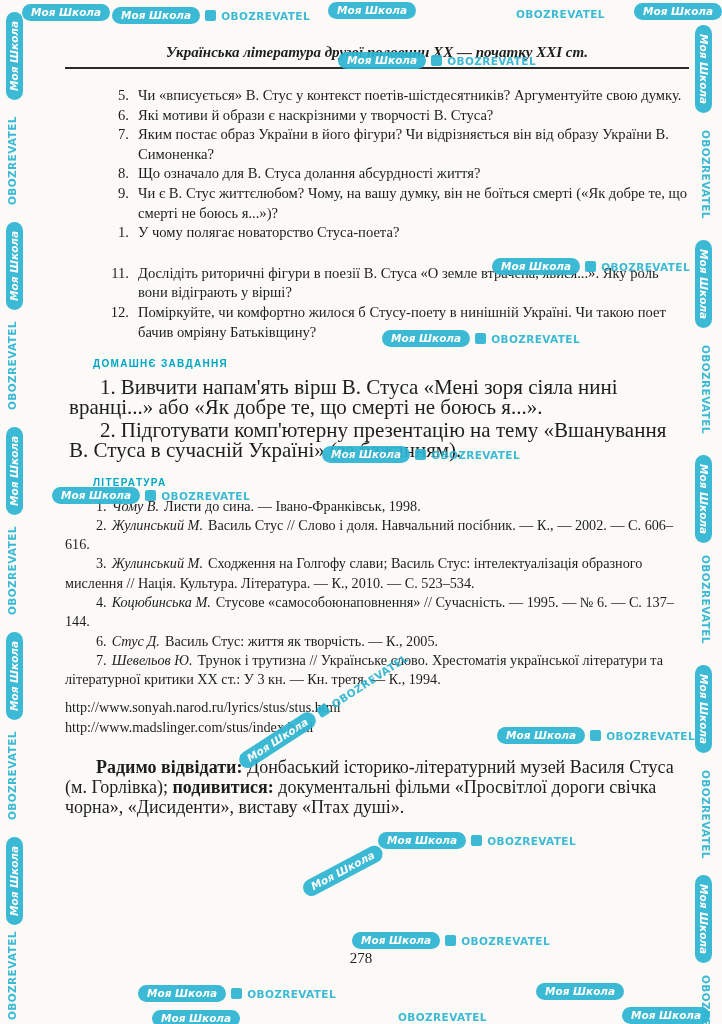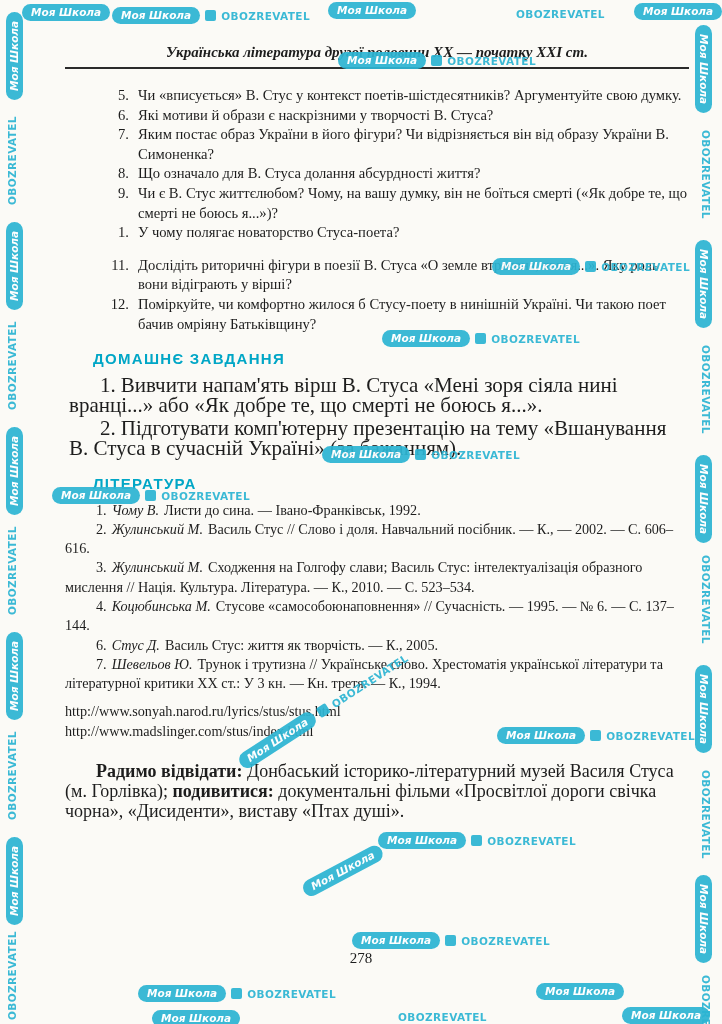--- a/index.html
+++ b/index.html
@@ -5,22 +5,22 @@
   html,body{margin:0;padding:0;background:#d8d7d3;}
   .page{position:relative;width:722px;height:1024px;margin:0 auto;background:#fbfaf6;overflow:hidden;
         font-family:"Liberation Serif",serif;color:#1d1d1d;}
   .content{position:absolute;inset:0;padding:44px 33px 0 65px;box-sizing:border-box;z-index:1;}
   .header-title{font-style:italic;font-weight:bold;font-size:15px;text-align:center;
         padding-bottom:6px;border-bottom:2.5px solid #2a2a2a;}
   .questions{margin-top:17px;}
   .q-row{display:flex;font-size:14.6px;line-height:19.6px;}
   .q-num{width:64px;flex:0 0 64px;text-align:right;}
   .q-text{margin-left:9px;}
-  .gap-top{margin-top:13px;}
-  .section{font-family:"Liberation Sans",sans-serif;color:#00a6c6;font-size:15px;font-weight:bold;
+  .gap-top{margin-top:21px;}
+  .section{font-family:"Liberation Sans",sans-serif;color:#00a6c6;font-size:10px;font-weight:bold;
         letter-spacing:1.3px;margin:16px 0 9px 28px;}
   .para{font-size:21px;line-height:19.6px;text-indent:31px;margin:4px;}
   .lit{font-size:14.2px;line-height:19.3px;text-indent:31px;margin:0;}
   .num{margin-right:5px;}
   .author{font-style:italic;margin-right:5px;}
   .urls{margin-top:9px;}
   .url{font-size:14.2px;line-height:19.3px;margin:0;}
   .visit{font-size:18px;line-height:19.8px;text-indent:31px;margin:21px 0 0 0;}
   .pageno{position:absolute;left:0;right:0;top:950px;text-align:center;font-size:15px;z-index:1;}
   #wm-layer{position:absolute;inset:0;z-index:6;pointer-events:none;}
@@ -218,21 +218,21 @@
       </div>
     </div>
 
     <h3 class="section">ДОМАШНЄ ЗАВДАННЯ</h3>
 
     <p class="para"><span class="num">1.</span><span>Вивчити напам'ять вірш В. Стуса «Мені зоря сіяла нині вранці...» або «Як добре те, що смерті не боюсь я...».</span></p>
     <p class="para"><span class="num">2.</span><span>Підготувати комп'ютерну презентацію на тему «Вшанування В. Стуса в сучасній Україні» (за бажанням).</span></p>
 
     <h3 class="section">ЛІТЕРАТУРА</h3>
 
-    <p class="lit"><span class="num">1.</span><span class="author">Чому В.</span><span>Листи до сина. — Івано-Франківськ, 1992.</span></p>
+    <p class="lit"><span class="num">1.</span><span class="author">Чому В.</span><span>Листи до сина. — Івано-Франківськ, 1998.</span></p>
     <p class="lit"><span class="num">2.</span><span class="author">Жулинський М.</span><span>Василь Стус // Слово і доля. Навчальний посібник. — К., — 2002. — С. 606–616.</span></p>
     <p class="lit"><span class="num">3.</span><span class="author">Жулинський М.</span><span>Сходження на Голгофу слави; Василь Стус: інтелектуалізація образного мислення // Нація. Культура. Література. — К., 2010. — С. 523–534.</span></p>
     <p class="lit"><span class="num">4.</span><span class="author">Коцюбинська М.</span><span>Стусове «самособоюнаповнення» // Сучасність. — 1995. — № 6. — С. 137–144.</span></p>
     <p class="lit"><span class="num">6.</span><span class="author">Стус Д.</span><span>Василь Стус: життя як творчість. — К., 2005.</span></p>
     <p class="lit"><span class="num">7.</span><span class="author">Шевельов Ю.</span><span>Трунок і трутизна // Українське слово. Хрестоматія української літератури та літературної критики XX ст.: У 3 кн. — Кн. третя. — К., 1994.</span></p>
 
     <div class="urls">
       <p class="url">http://www.sonyah.narod.ru/lyrics/stus/stus.html</p>
       <p class="url">http://www.madslinger.com/stus/index.html</p>
     </div>

